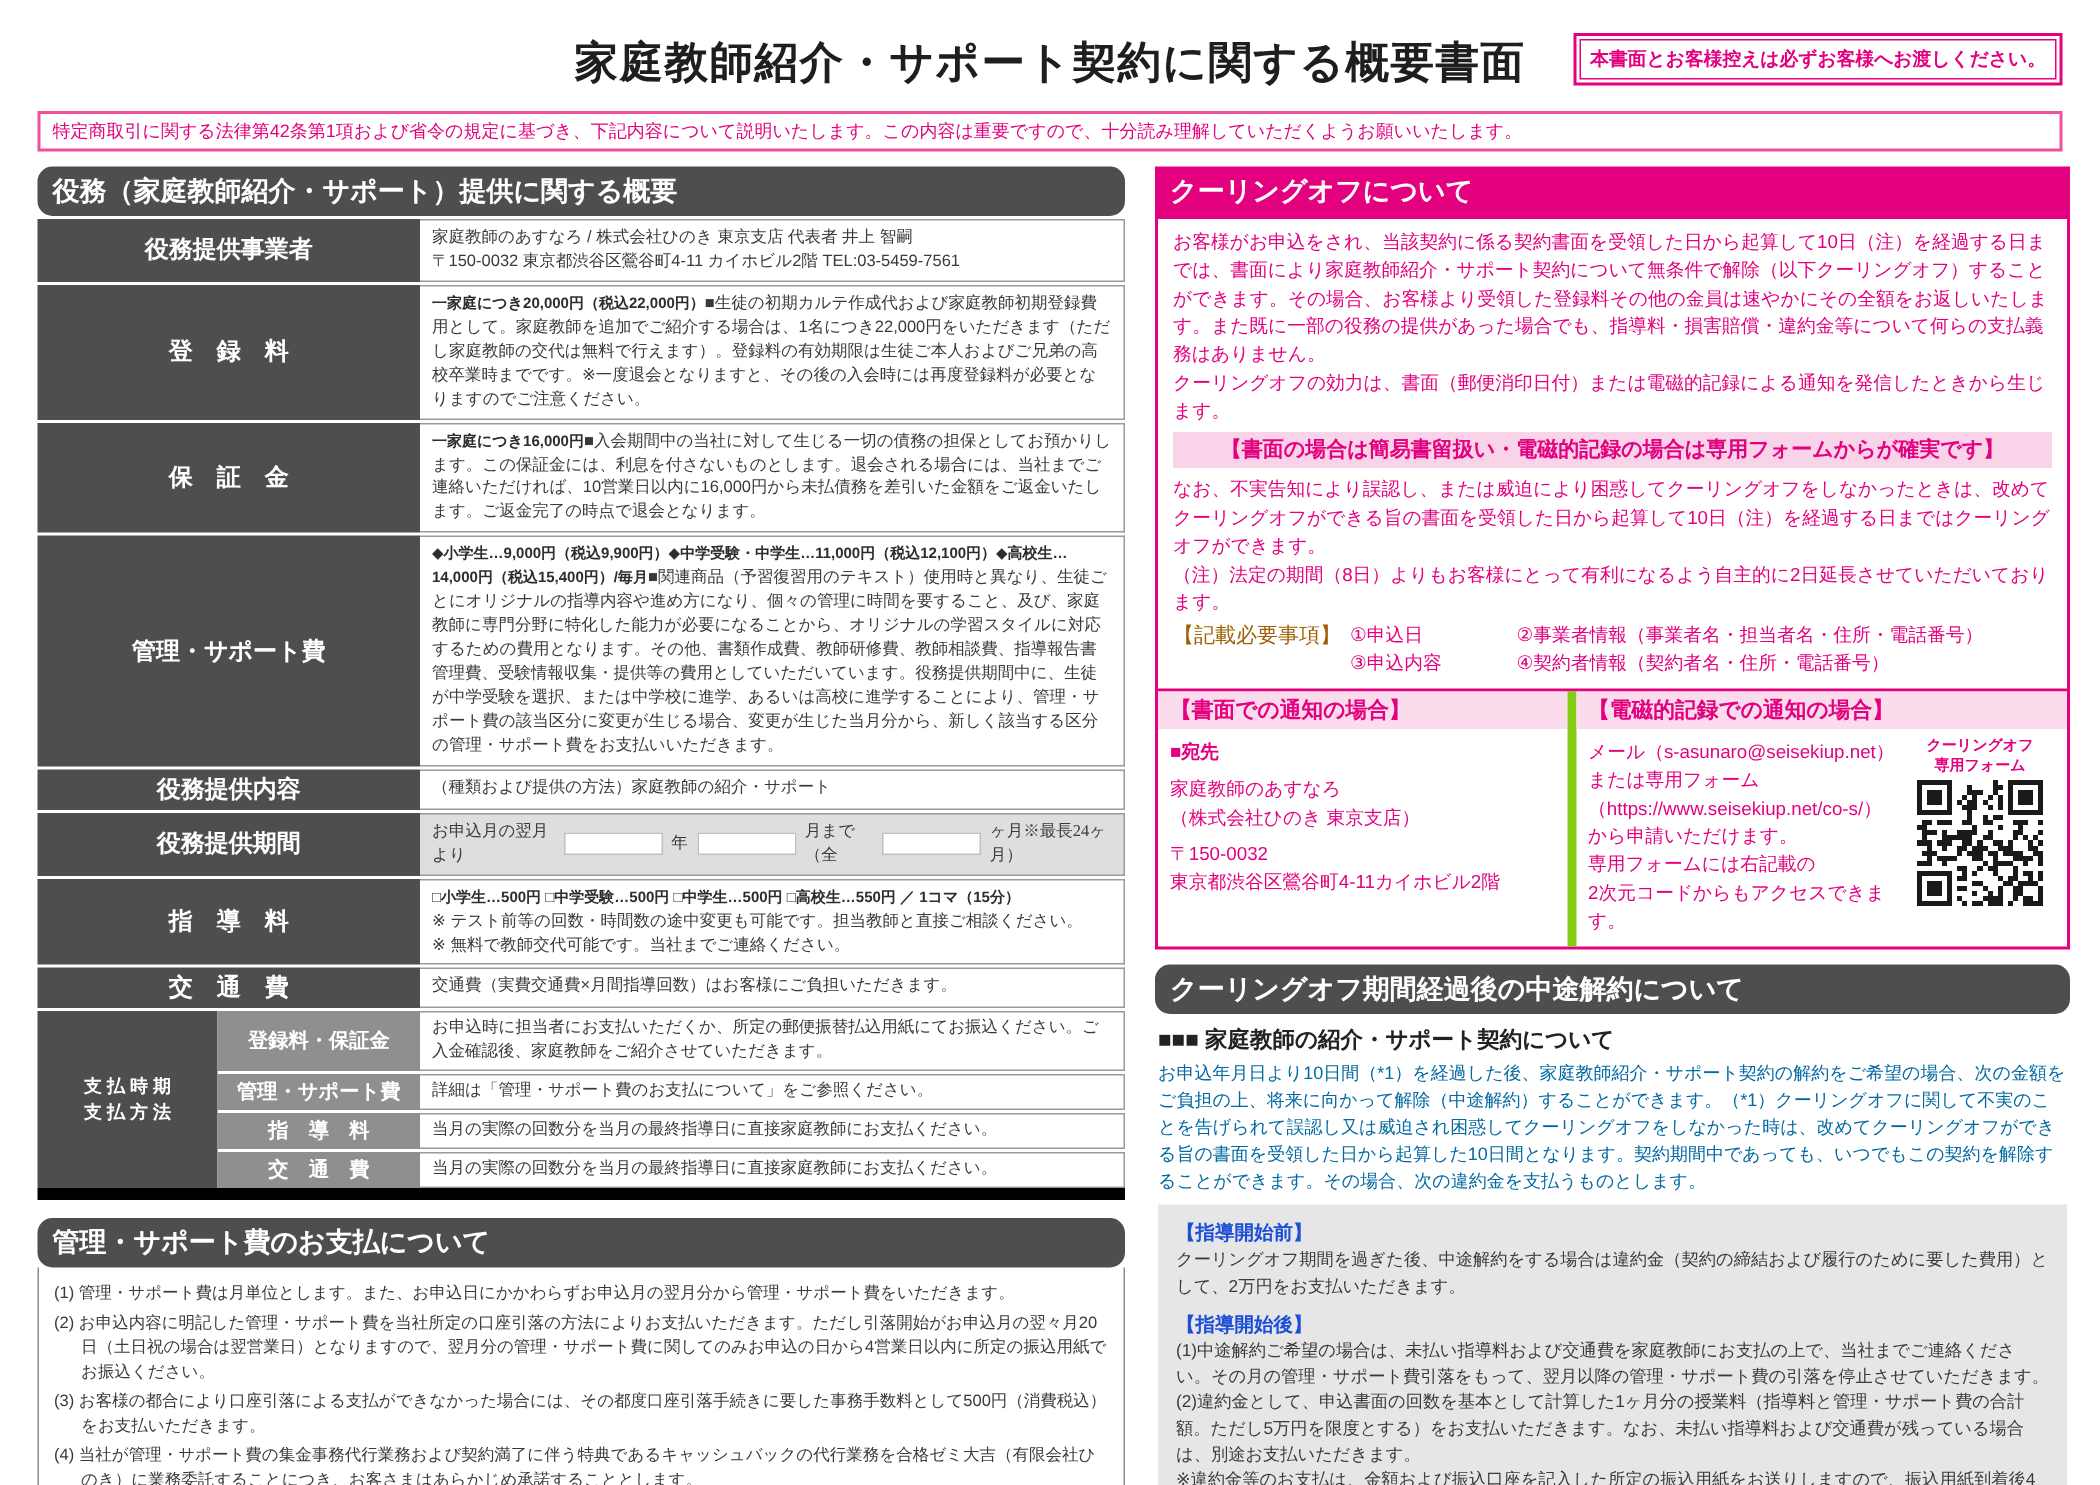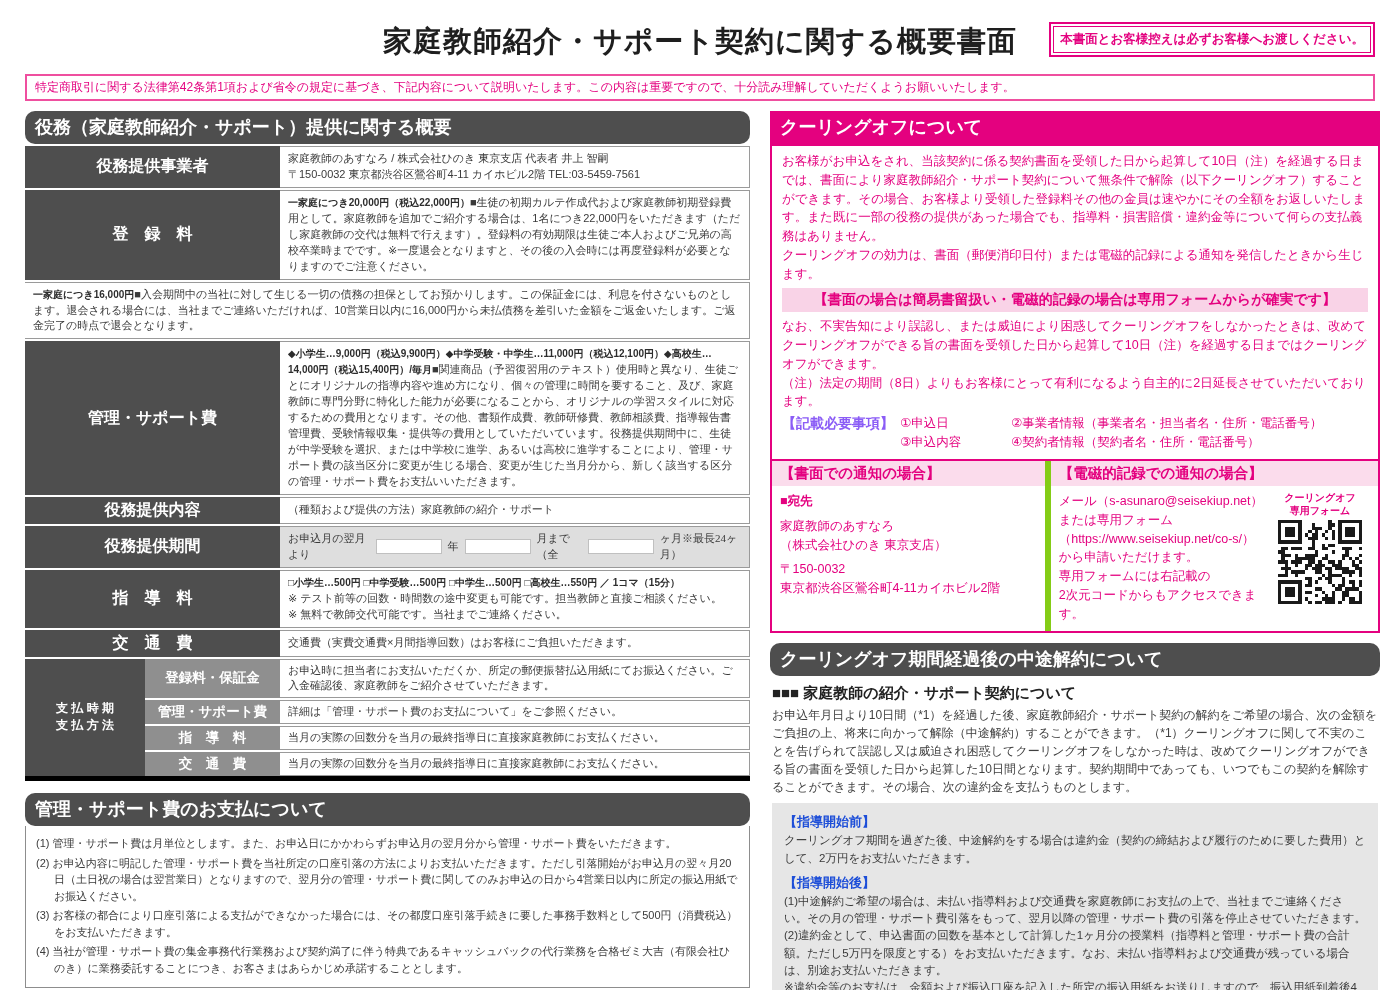--- a/index.html
+++ b/index.html
@@ -17,21 +17,21 @@
   
   .cols { display:flex; gap:20px; align-items:flex-start; }
   .col-l { width:725px; flex:none; }
   .col-r { width:610px; flex:none; }
 
   .sec-hdr { color:#fff; font-weight:bold; font-size:18px; padding:4px 10px 5px; }
   .sec-hdr.dark { background:#4e4e4e;border-radius:10px; }
   .sec-hdr.pink { background:#e4017f; }
 
   
-  .svc-table { border-bottom:5px solid #000000; }
+  .svc-table { border-bottom:8px solid #000000; }
   .svc-row { display:flex; margin-top:2px; }
   .svc-label { width:255px; flex:none; background:#4e4e4e; color:#fff; font-weight:bold; font-size:16px;
     display:flex; flex-direction:column; justify-content:center; align-items:center; text-align:center; padding:3px 8px; }
   .svc-content { flex:1; border:1px solid #9a9a9a; border-left:none; background:#fff; color:#3a3a3a;
     font-size:11px; line-height:1.45; padding:4px 8px; }
   .svc-content b { font-size:10px; color:#2d2d2d; }
   .period-bg { background:#dedede; display:flex; align-items:center;font-family:Liberation Serif, serif; }
   .blank { display:inline-block; width:66px; height:15px; background:#fff; border:1px solid #c0c0c0; margin:0 6px; flex:none; }
   .pay-row .svc-label { width:120px; font-size:12px; }
   .pay-subs { flex:1; display:flex; flex-direction:column; }
@@ -44,40 +44,40 @@
   
   .mt12 { margin-top:12px; }
   .pay-box { border:1px solid #8d8d8d; border-top:none; padding:6px 10px 8px; }
   .pay-box p { font-size:11px; line-height:1.5; color:#3a3a3a; margin:3px 0; padding-left:18px; text-indent:-18px; }
 
   
   .co-box { border:2px solid #e4017f; padding:6px 10px 0; background:#fff; }
   .co-text { color:#e4017f; font-size:12.5px; line-height:1.5; }
   .co-band { background:#f9d3e7; color:#e4017f; font-weight:bold; font-size:14px; text-align:center; padding:3px 2px; margin:5px 0; }
   .co-req { display:flex; margin:4px 0 6px; }
-  .co-req-label { color:#8b5cf6; font-weight:bold; font-size:14px; width:118px; flex:none; }
+  .co-req-label { color:#a16207; font-weight:normal; font-size:14px; width:118px; flex:none; }
   .co-req-items { display:grid; grid-template-columns:105px 1fr; gap:2px 6px; color:#e4017f; font-size:12.5px; }
   .co-cols { display:flex; border-top:2px solid #e4017f; margin:8px -10px 0; }
   .co-col { width:45%; }
   .co-col.wide { width:55%; border-left:6px solid #84cc16; }
   .co-col-hdr { background:#fbdcec; color:#e4017f; font-weight:bold; font-size:14.5px; padding:3px 8px; }
   .co-col-body { padding:6px 8px 8px; color:#e4017f; font-size:12.5px; line-height:1.5; }
   .co-col-body .to { font-weight:bold; margin-bottom:6px; }
   .co-col-body .sp { margin-top:6px; }
   .elec-flex { display:flex; gap:4px; }
   .elec-lines { flex:1; }
   .qr-wrap { width:100px; flex:none; text-align:center; }
   .qr-label { color:#e4017f; font-weight:bold; font-size:10px; line-height:1.25; margin-bottom:3px; }
   .qr-svg { background:#fff; }
 
   
   .cancel-wrap { margin-top:10px; }
   .cancel-box { padding:4px 2px 0; }
   .cancel-sub { font-weight:bold; font-size:15px; color:#222; margin:4px 0 3px; }
-  .cancel-body { font-size:12px; color:#404040; line-height:1.5; }
+  .cancel-body { font-size:12px; color:#0369a1; line-height:1.5; }
   .cancel-gray { background:#e6e6e6; padding:7px 12px 9px; margin-top:7px; }
   .cg-label { font-weight:bold; font-size:13px; color:#1d4ed8; margin:3px 0 1px; }
   .cg-text { font-size:11.5px; color:#3a3a3a; line-height:1.5; }
   .cg-text + .cg-label { margin-top:7px; }
 </style>
 </head>
 <body>
 
 <div class="page">
 
@@ -103,20 +103,21 @@
             <div>〒150-0032 東京都渋谷区鶯谷町4-11 カイホビル2階 TEL:03-5459-7561</div>
           </div>
         </div>
 
         <div class="svc-row">
           <div class="svc-label">登　録　料</div>
           <div class="svc-content"><b>一家庭につき20,000円（税込22,000円）</b><span>■生徒の初期カルテ作成代および家庭教師初期登録費用として。家庭教師を追加でご紹介する場合は、1名につき22,000円をいただきます（ただし家庭教師の交代は無料で行えます）。登録料の有効期限は生徒ご本人およびご兄弟の高校卒業時までです。※一度退会となりますと、その後の入会時には再度登録料が必要となりますのでご注意ください。</span></div>
         </div>
 
         <div class="svc-row">
+          <div class="svc-label">保　証　金</div>
           <div class="svc-content"><b>一家庭につき16,000円</b><span>■入会期間中の当社に対して生じる一切の債務の担保としてお預かりします。この保証金には、利息を付さないものとします。退会される場合には、当社までご連絡いただければ、10営業日以内に16,000円から未払債務を差引いた金額をご返金いたします。ご返金完了の時点で退会となります。</span></div>
         </div>
 
         <div class="svc-row">
           <div class="svc-label">管理・サポート費</div>
           <div class="svc-content"><b>◆小学生…9,000円（税込9,900円）◆中学受験・中学生…11,000円（税込12,100円）◆高校生…14,000円（税込15,400円）/毎月</b><span>■関連商品（予習復習用のテキスト）使用時と異なり、生徒ごとにオリジナルの指導内容や進め方になり、個々の管理に時間を要すること、及び、家庭教師に専門分野に特化した能力が必要になることから、オリジナルの学習スタイルに対応するための費用となります。その他、書類作成費、教師研修費、教師相談費、指導報告書管理費、受験情報収集・提供等の費用としていただいています。役務提供期間中に、生徒が中学受験を選択、または中学校に進学、あるいは高校に進学することにより、管理・サポート費の該当区分に変更が生じる場合、変更が生じた当月分から、新しく該当する区分の管理・サポート費をお支払いいただきます。</span></div>
         </div>
 
         <div class="svc-row">
           <div class="svc-label">役務提供内容</div>

